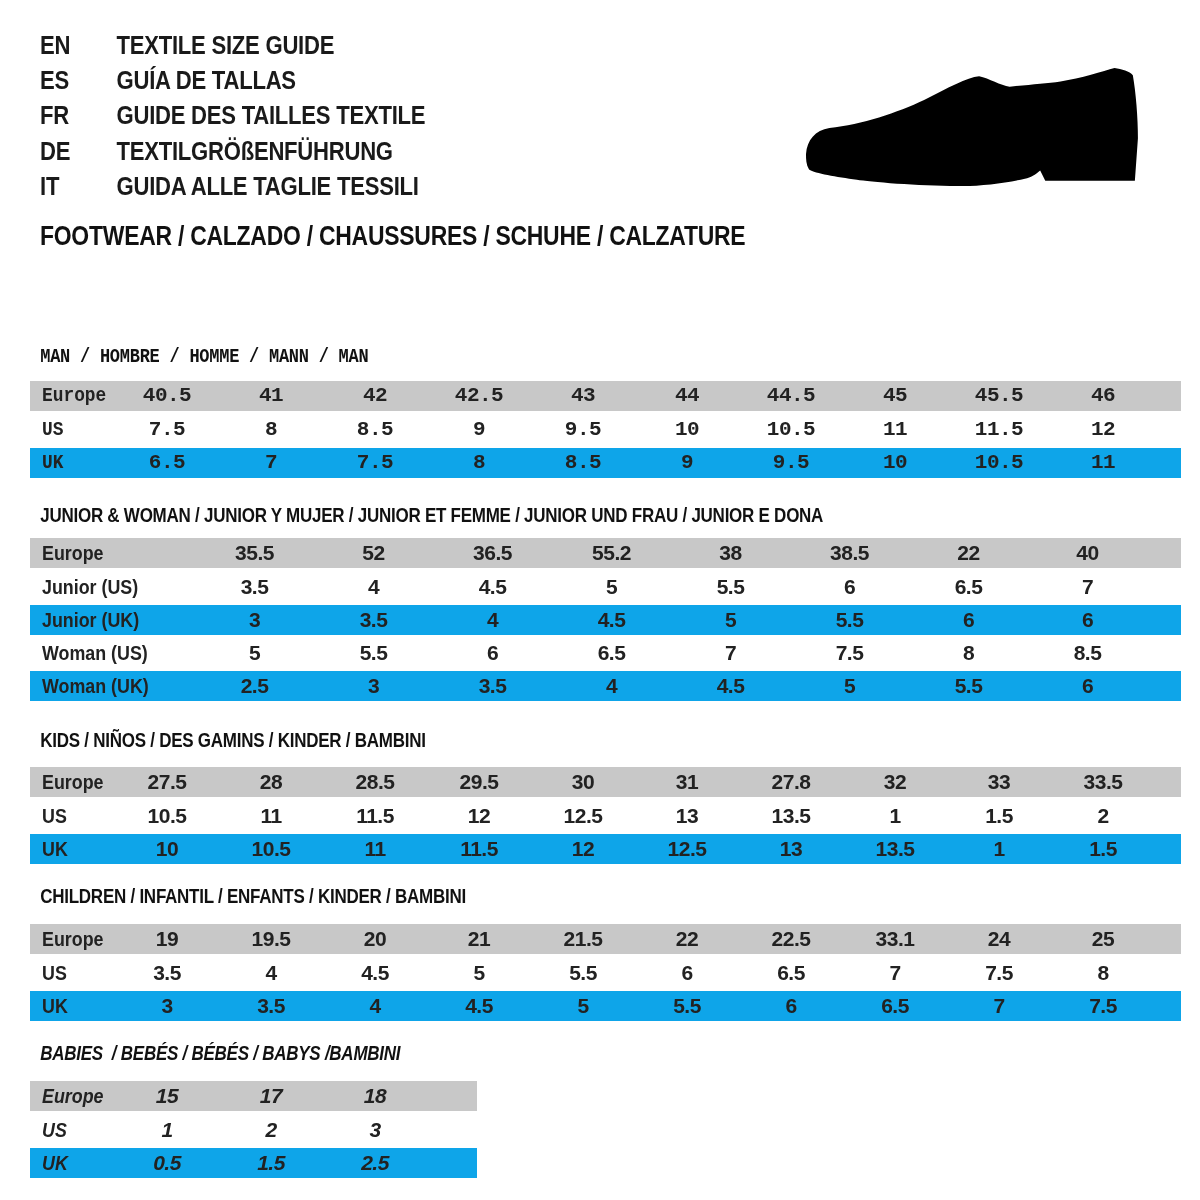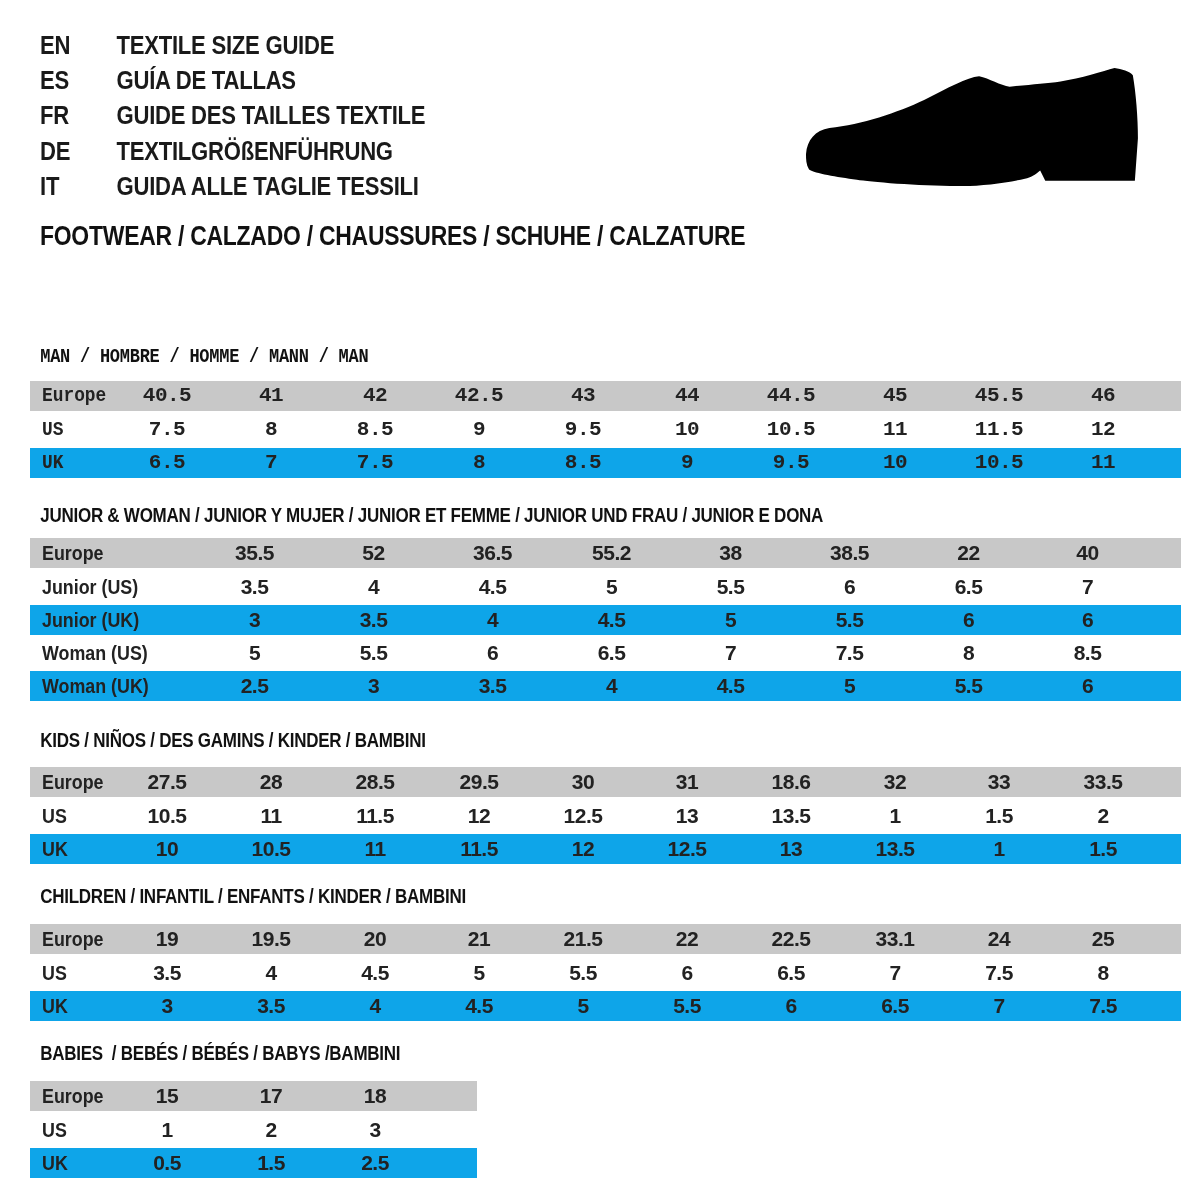--- a/index.html
+++ b/index.html
@@ -25,21 +25,21 @@
 
   
   .cat-line{
     position:absolute;left:40px;top:221px;
     transform:scaleX(.85);transform-origin:0 0;
     color:#111;font-weight:700;font-size:27px;letter-spacing:-.3px;white-space:nowrap;
   }
 
   
   .sec{position:absolute;left:30px;}
-  .sec0{top:347px;font-family:Liberation Mono, monospace;} .sec1{top:505px;} .sec2{top:730px;} .sec3{top:886px;} .sec4{top:1043px;}
+  .sec0{top:347px;font-family:Liberation Mono, monospace;} .sec1{top:505px;} .sec2{top:730px;} .sec3{top:886px;} .sec4{top:1043px;font-style:italic;}
   .sec-title{
     padding-left:12px;color:#111;font-weight:700;font-size:20px;line-height:20px;
     letter-spacing:-.3px;white-space:pre;
     transform:scaleX(.85);transform-origin:0 50%;
   }
   .sec0 .tbl{margin-top:14px;} .sec1 .tbl{margin-top:13px;}
   .sec2 .tbl{margin-top:17px;} .sec3 .tbl{margin-top:18px;} .sec4 .tbl{margin-top:18px;}
 
   .row{display:flex;height:30px;line-height:30px;margin-bottom:3px;
        font-size:21px;font-weight:700;color:#222;background:#fff;width:1151px;}
@@ -212,21 +212,21 @@
         <div class="sec-title">KIDS / NIÑOS / DES GAMINS / KINDER / BAMBINI</div>
         <div class="tbl">
           <div class="row hdr">
             <div class="lab"><span class="cond">Europe</span></div>
             <div class="val">27.5</div>
             <div class="val">28</div>
             <div class="val">28.5</div>
             <div class="val">29.5</div>
             <div class="val">30</div>
             <div class="val">31</div>
-            <div class="val">18.6</div>
+            <div class="val">27.8</div>
             <div class="val">32</div>
             <div class="val">33</div>
             <div class="val">33.5</div>
           </div>
           <div class="row">
             <div class="lab"><span class="cond">US</span></div>
             <div class="val">10.5</div>
             <div class="val">11</div>
             <div class="val">11.5</div>
             <div class="val">12</div>

